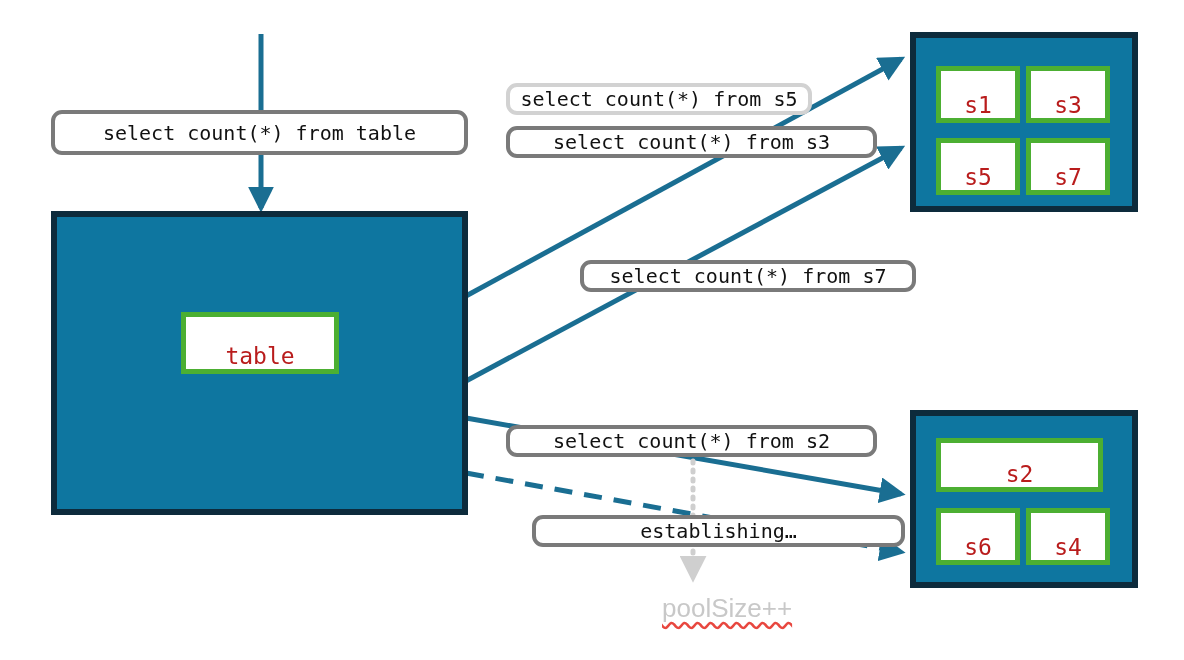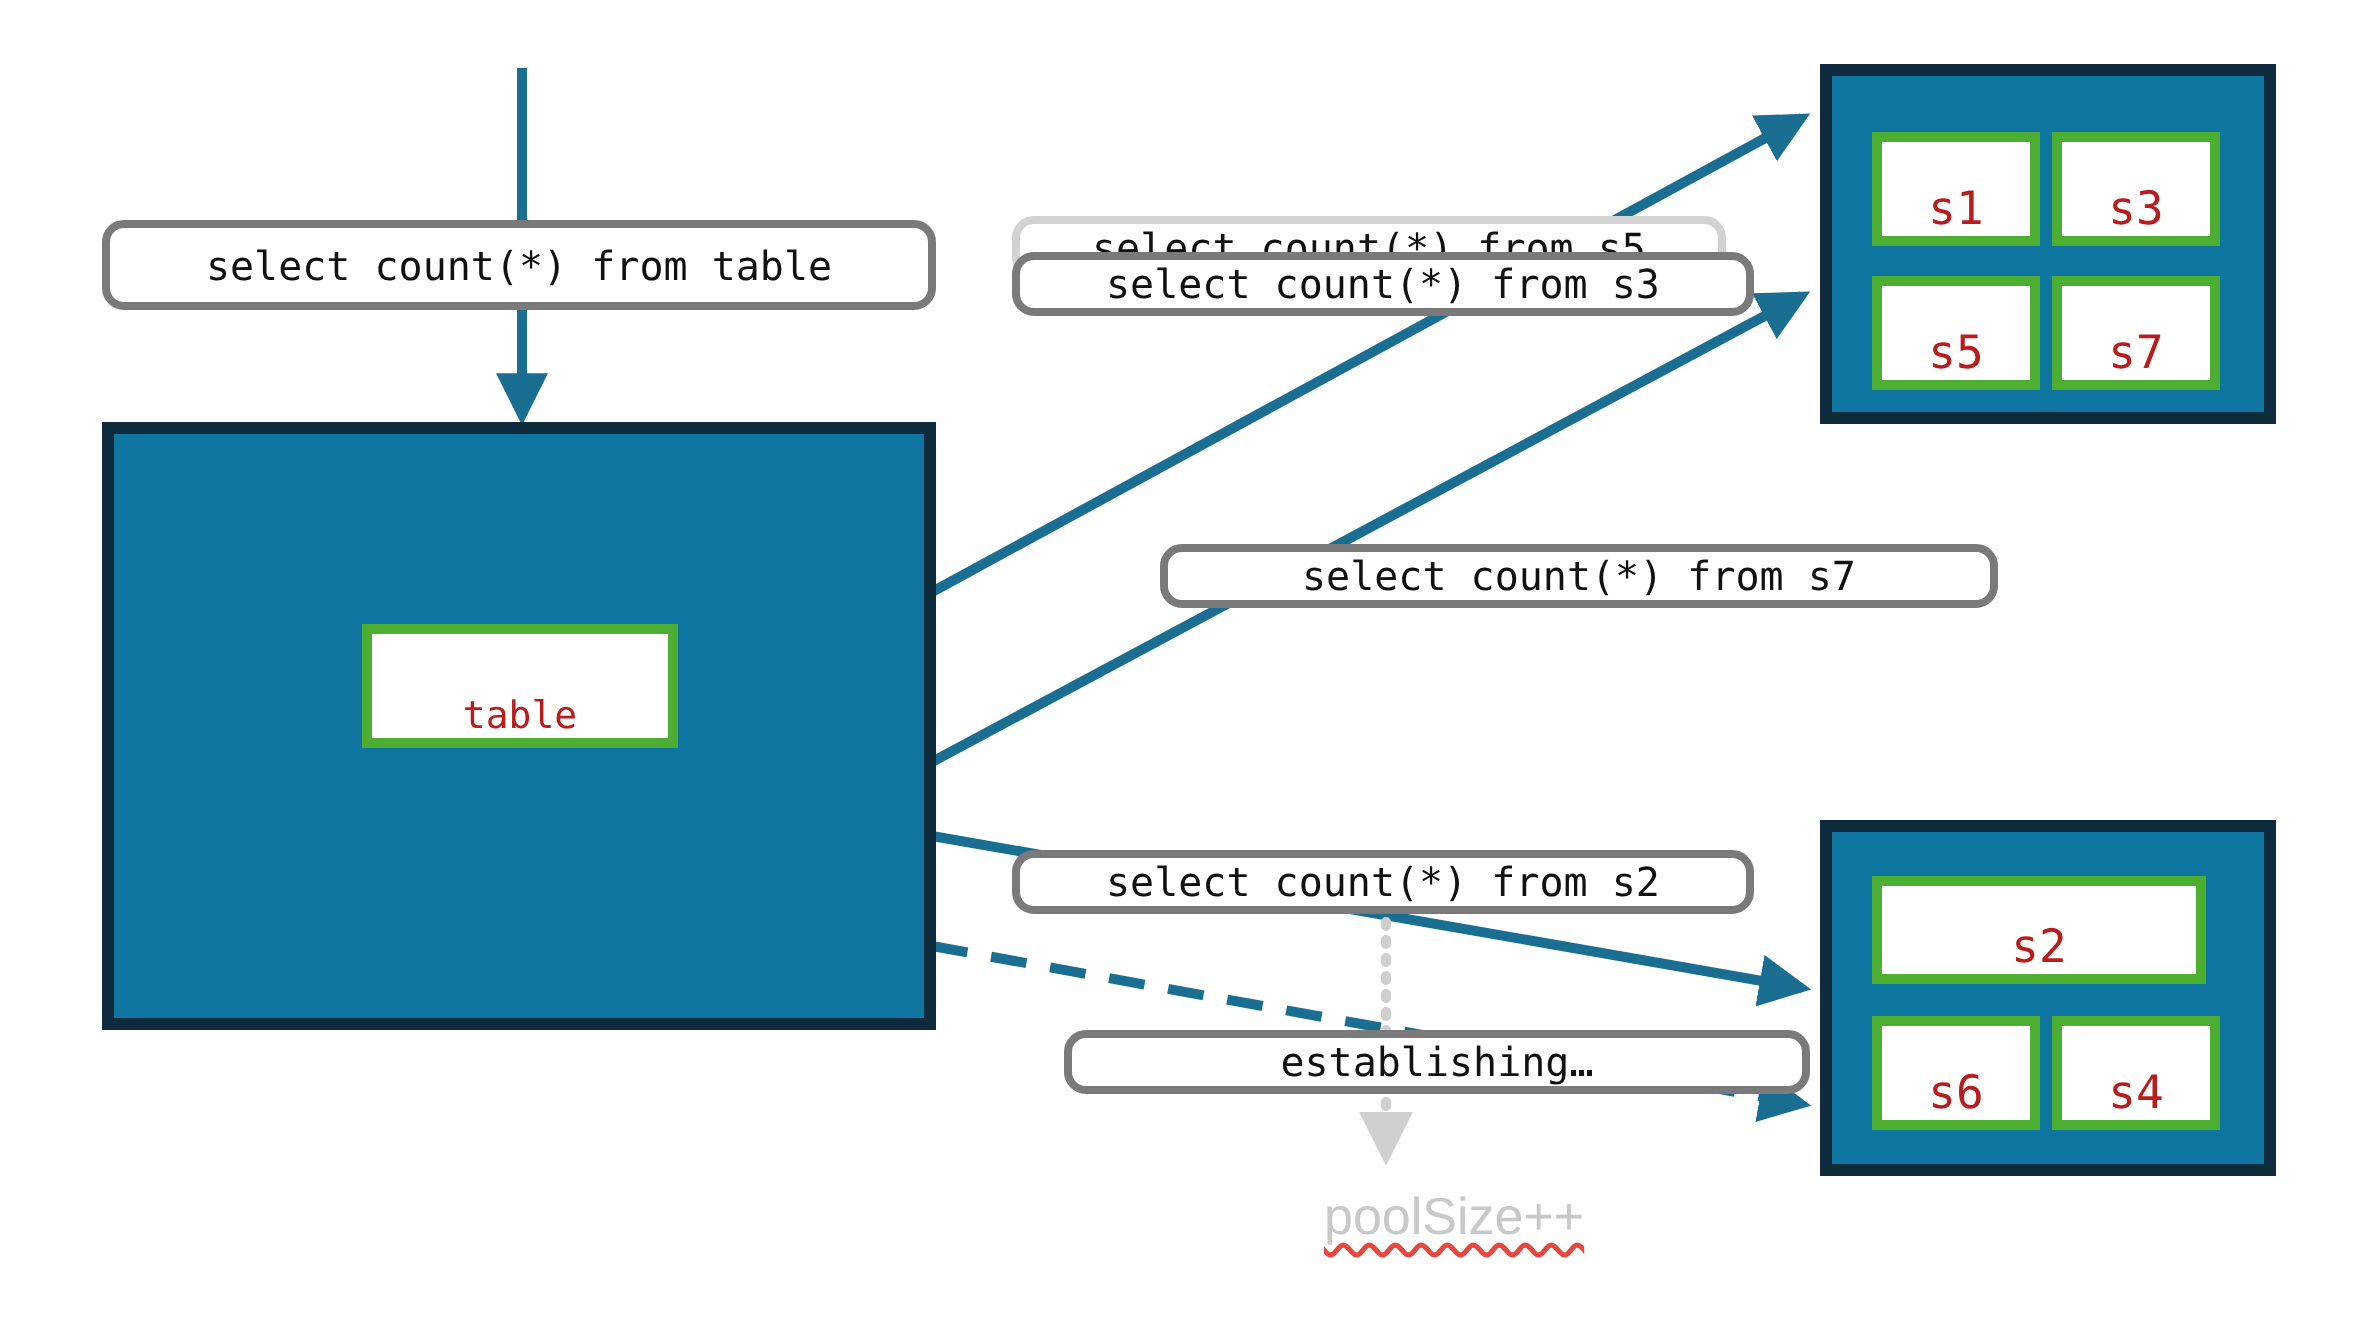--- a/index.html
+++ b/index.html
@@ -37,21 +37,21 @@
     position: absolute;
     background: #ffffff;
     border: 5px solid #4CAF32;
     box-sizing: border-box;
     display: flex;
     align-items: flex-end;
     justify-content: center;
     color: #b91c1c;
     font-family: "DejaVu Sans Mono", "Liberation Mono", monospace;
   }
-  .node-lg { font-size: 19px; }
+  .node-lg { font-size: 23px; }
   .node-md { font-size: 23px; }
 
   
   .pill {
     position: absolute;
     background: #ffffff;
     border: 4px solid #7A7A7A;
     border-radius: 11px;
     box-sizing: border-box;
     display: flex;
@@ -147,29 +147,29 @@
     <span>s6</span>
   </div>
   <div class="node node-md" style="left:1026px; top:508px; width:84px; height:57px;">
     <span>s4</span>
   </div>
 
   <div class="pill" style="left:51px; top:110px; width:417px; height:45px;">
     <span>select count(*) from table</span>
   </div>
 
-  <div class="pill pill-faded" style="left:506px; top:108px; width:357px; height:32px;align-items:center;">
+  <div class="pill pill-faded" style="left:506px; top:83px; width:306px; height:32px;align-items:center;">
     <span>select count(*) from s5</span>
   </div>
 
   <div class="pill" style="left:506px; top:126px; width:371px; height:32px;">
     <span>select count(*) from s3</span>
   </div>
 
-  <div class="pill" style="left:580px; top:272px; width:419px; height:32px;">
+  <div class="pill" style="left:580px; top:260px; width:336px; height:32px;">
     <span>select count(*) from s7</span>
   </div>
 
   <div class="pill" style="left:506px; top:425px; width:371px; height:32px;">
     <span>select count(*) from s2</span>
   </div>
 
   <div class="pill" style="left:532px; top:515px; width:373px; height:32px;">
     <span>establishing…</span>
   </div>

